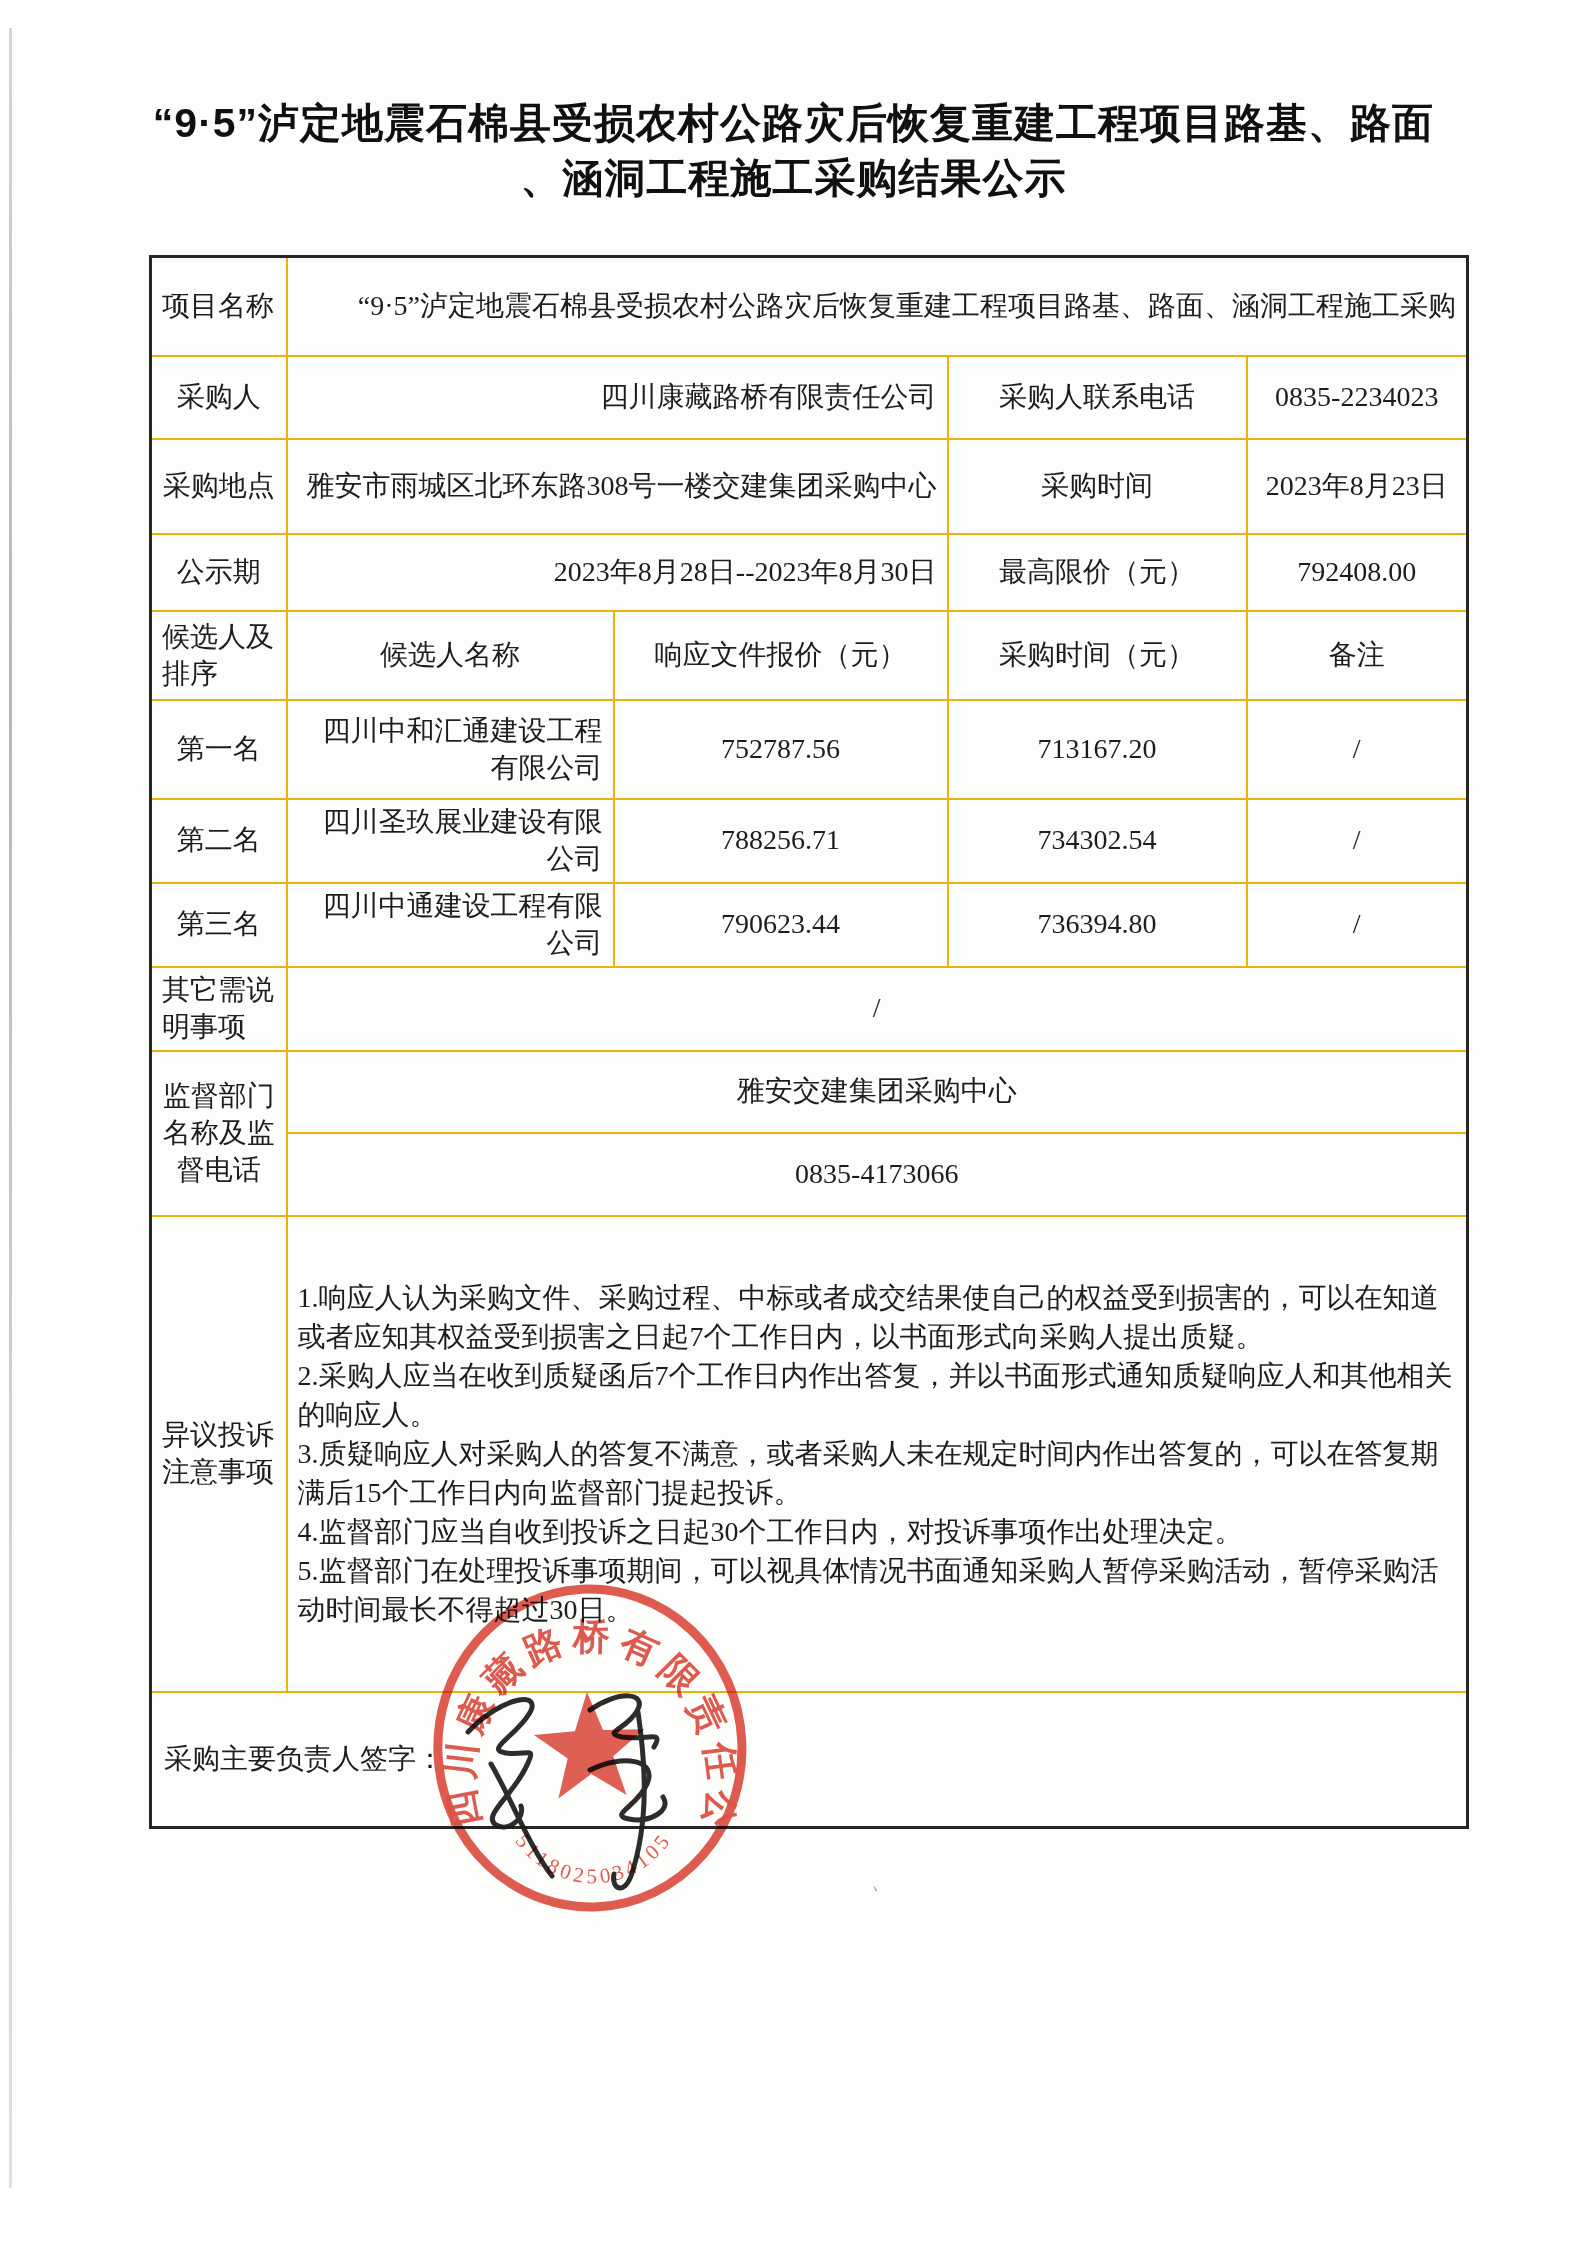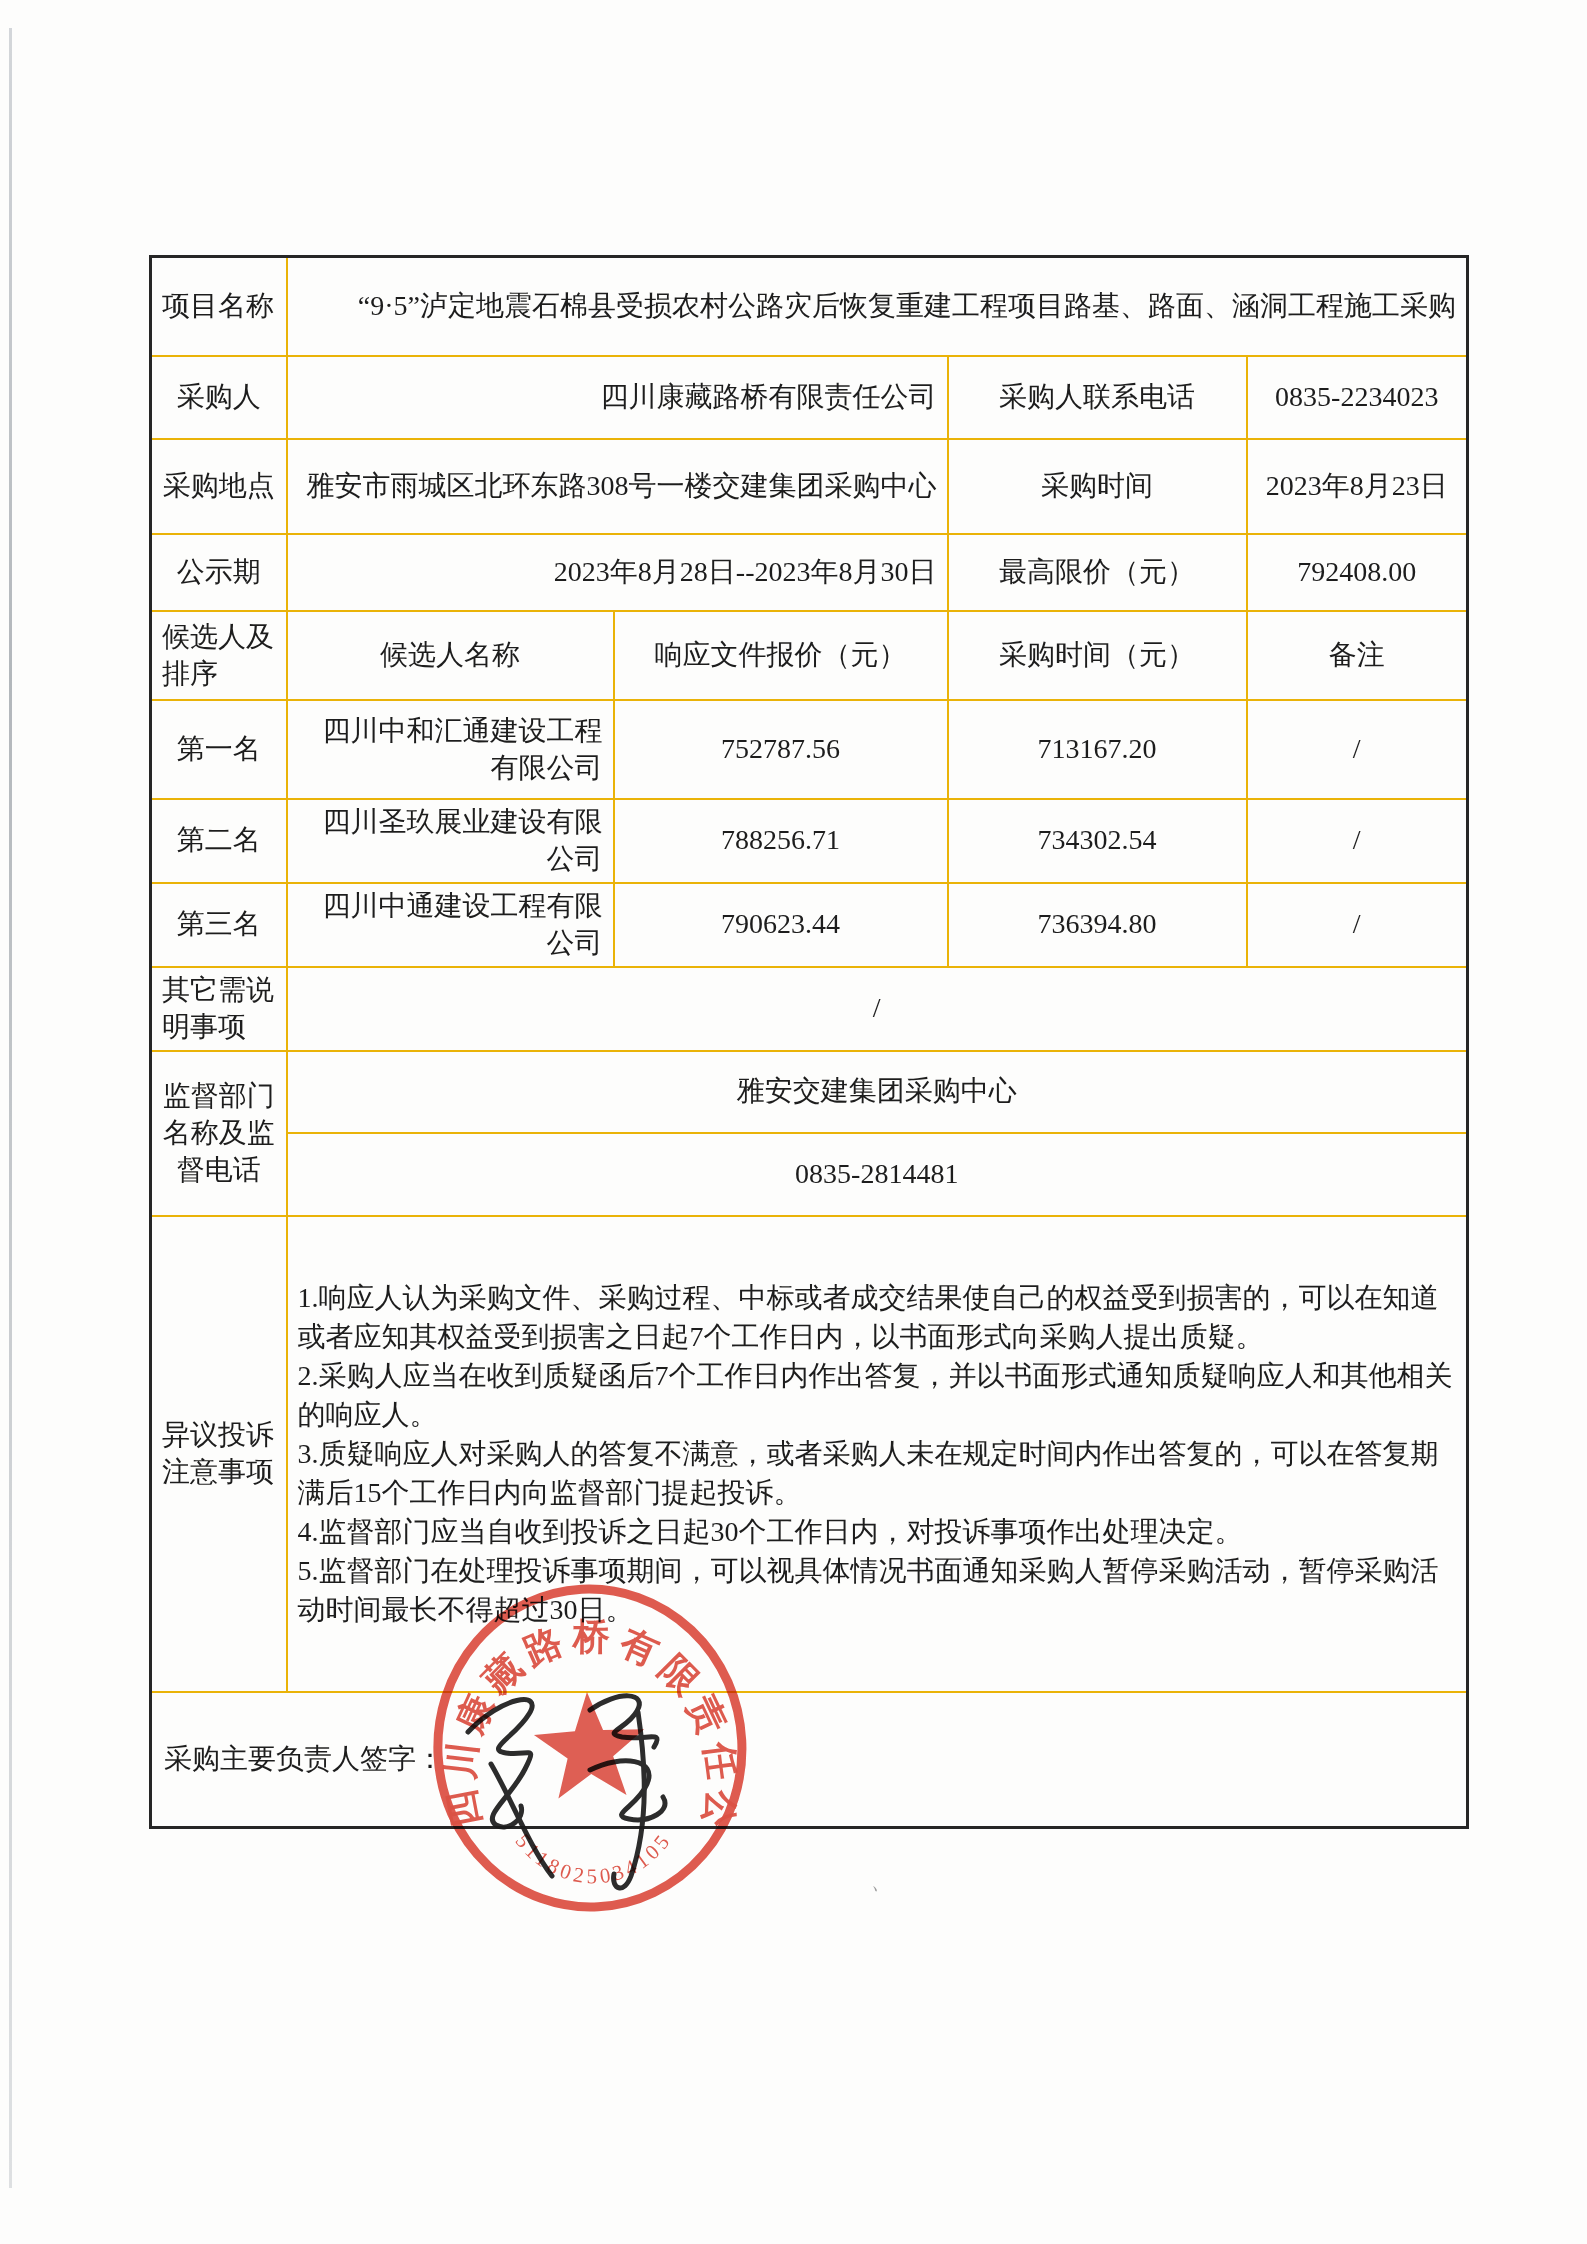--- a/index.html
+++ b/index.html
@@ -74,20 +74,24 @@
     pointer-events:none;
   }
 </style>
 </head>
 <body>
 
 <div class="page">
 
   <div class="scan-edge"></div>
 
+  <div class="title">
+    <div>“9·5”泸定地震石棉县受损农村公路灾后恢复重建工程项目路基、路面</div>
+    <div>、涵洞工程施工采购结果公示</div>
+  </div>
 
   <table class="doc">
     <colgroup>
       <col style="width:136px">
         <col style="width:327px">
         <col style="width:334px">
         <col style="width:299px">
         <col style="width:221px">
     </colgroup>
     <tbody>
@@ -143,21 +147,21 @@
       </tr>
       <tr class="r-other">
         <td class="lab-left">其它需说明事项</td>
         <td class="ctr" colspan="4">/</td>
       </tr>
       <tr class="r-super1">
         <td class="lab" rowspan="2">监督部门名称及监督电话</td>
         <td class="ctr" colspan="4">雅安交建集团采购中心</td>
       </tr>
       <tr class="r-super2">
-        <td class="ctr" colspan="4">0835-2814481</td>
+        <td class="ctr" colspan="4">0835-4173066</td>
       </tr>
       <tr class="r-objection">
         <td class="lab-left">异议投诉注意事项</td>
         <td class="objection-cell" colspan="4">
           <div class="objection-text">
             <p>1.响应人认为采购文件、采购过程、中标或者成交结果使自己的权益受到损害的，可以在知道或者应知其权益受到损害之日起7个工作日内，以书面形式向采购人提出质疑。</p>
             <p>2.采购人应当在收到质疑函后7个工作日内作出答复，并以书面形式通知质疑响应人和其他相关的响应人。</p>
             <p>3.质疑响应人对采购人的答复不满意，或者采购人未在规定时间内作出答复的，可以在答复期满后15个工作日内向监督部门提起投诉。</p>
             <p>4.监督部门应当自收到投诉之日起30个工作日内，对投诉事项作出处理决定。</p>
             <p>5.监督部门在处理投诉事项期间，可以视具体情况书面通知采购人暂停采购活动，暂停采购活动时间最长不得超过30日。</p>

